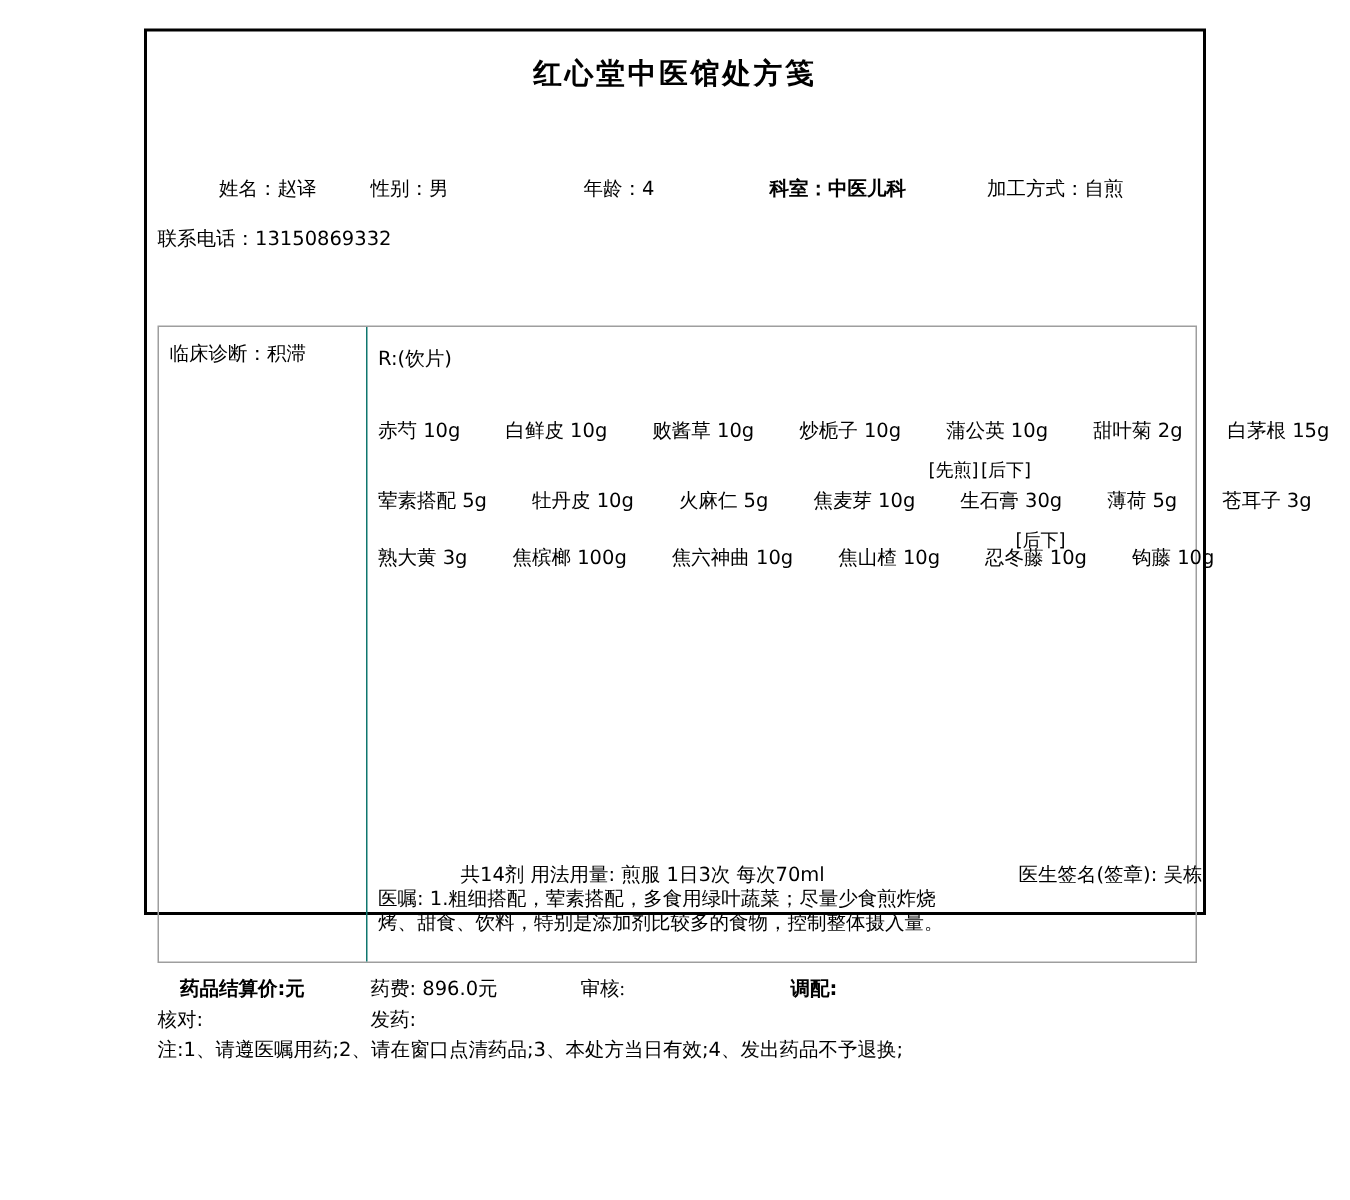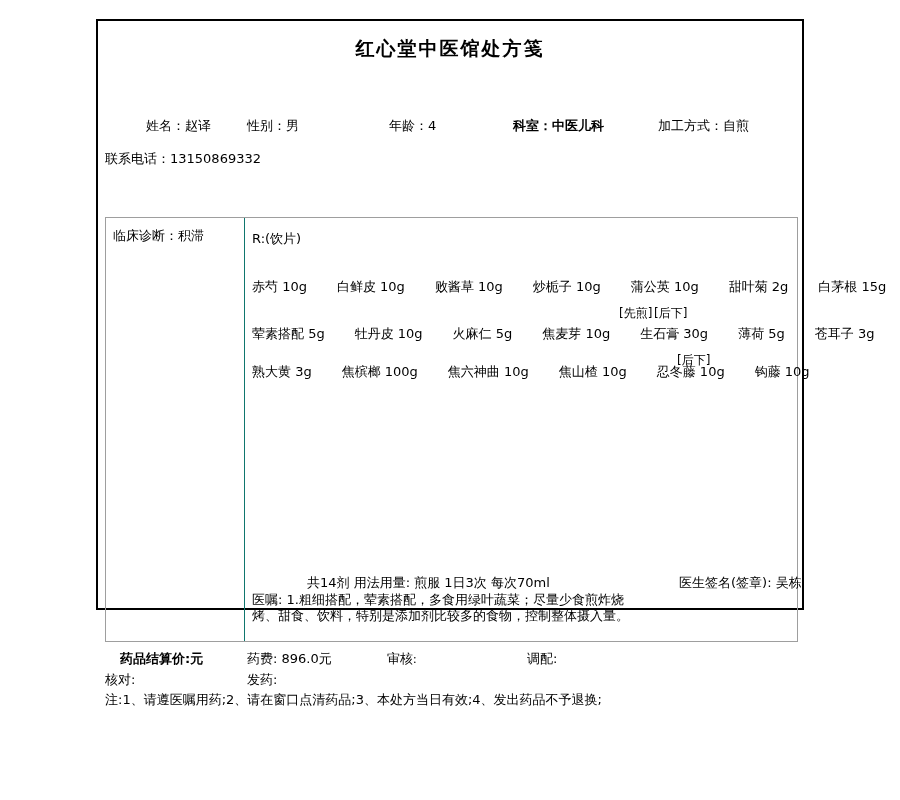--- a/index.html
+++ b/index.html
@@ -53,21 +53,21 @@
   .usage-row{position:absolute;left:17px;right:0;top:356px;white-space:nowrap;margin-left:44px;}
   .doctor{position:absolute;left:372px;top:0;white-space:nowrap;}
   .advice{
     position:absolute;left:6px;top:374px;width:384px;
     line-height:16px;overflow:visible;
   }
   
   .ft-settle{left:22px;top:629px;font-weight:bold;}
   .ft-fee{left:149px;top:629px;}
   .ft-review{left:289px;top:629px;font-family:Liberation Serif, serif;}
-  .ft-prepare{left:429px;top:629px;}
+  .ft-prepare{left:429px;top:629px;font-weight:bold;}
   .ft-check{left:7px;top:650px;}
   .ft-dispense{left:149px;top:650px;}
   .ft-note{left:7px;top:670px;white-space:nowrap;}
 </style>
 </head>
 <body>
 
 <div class="page">
 
   <div class="title">红心堂中医馆处方笺</div>

